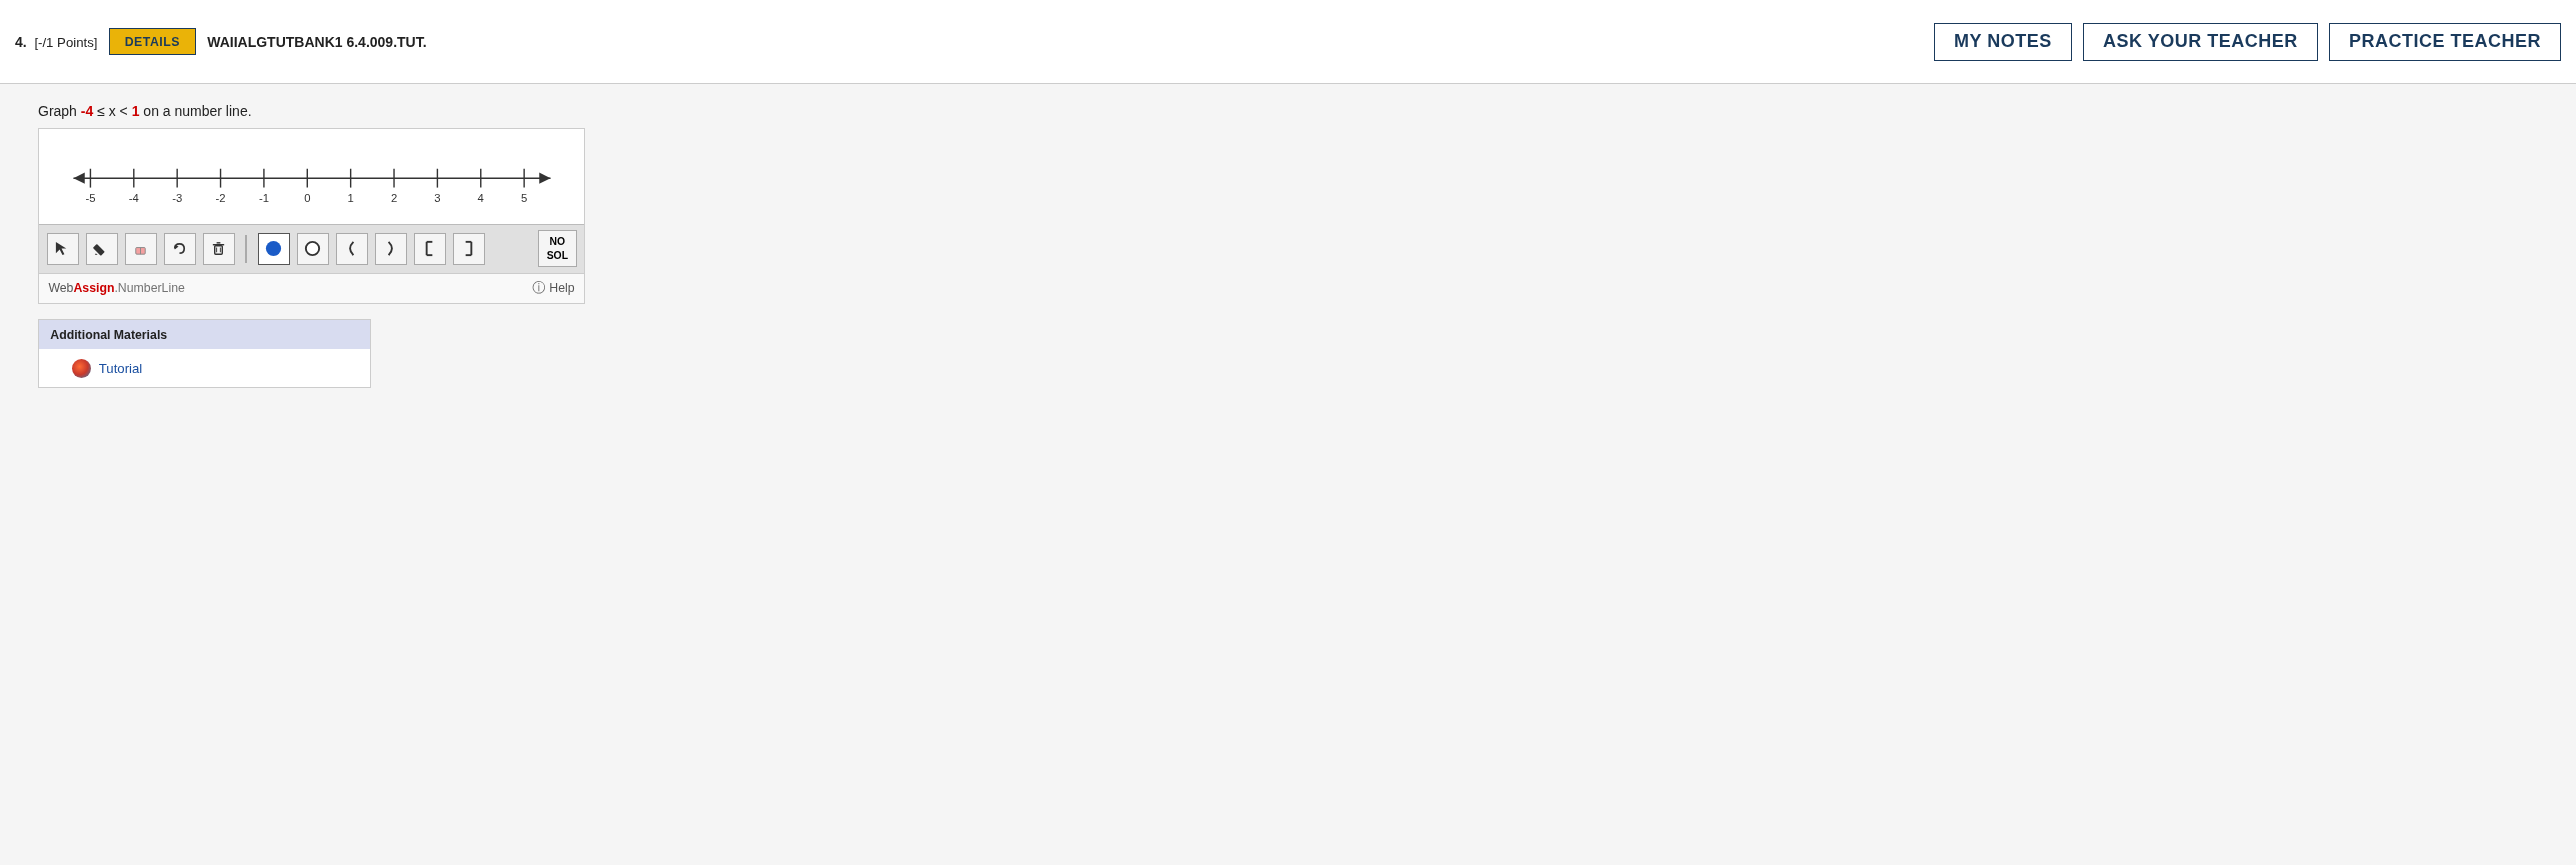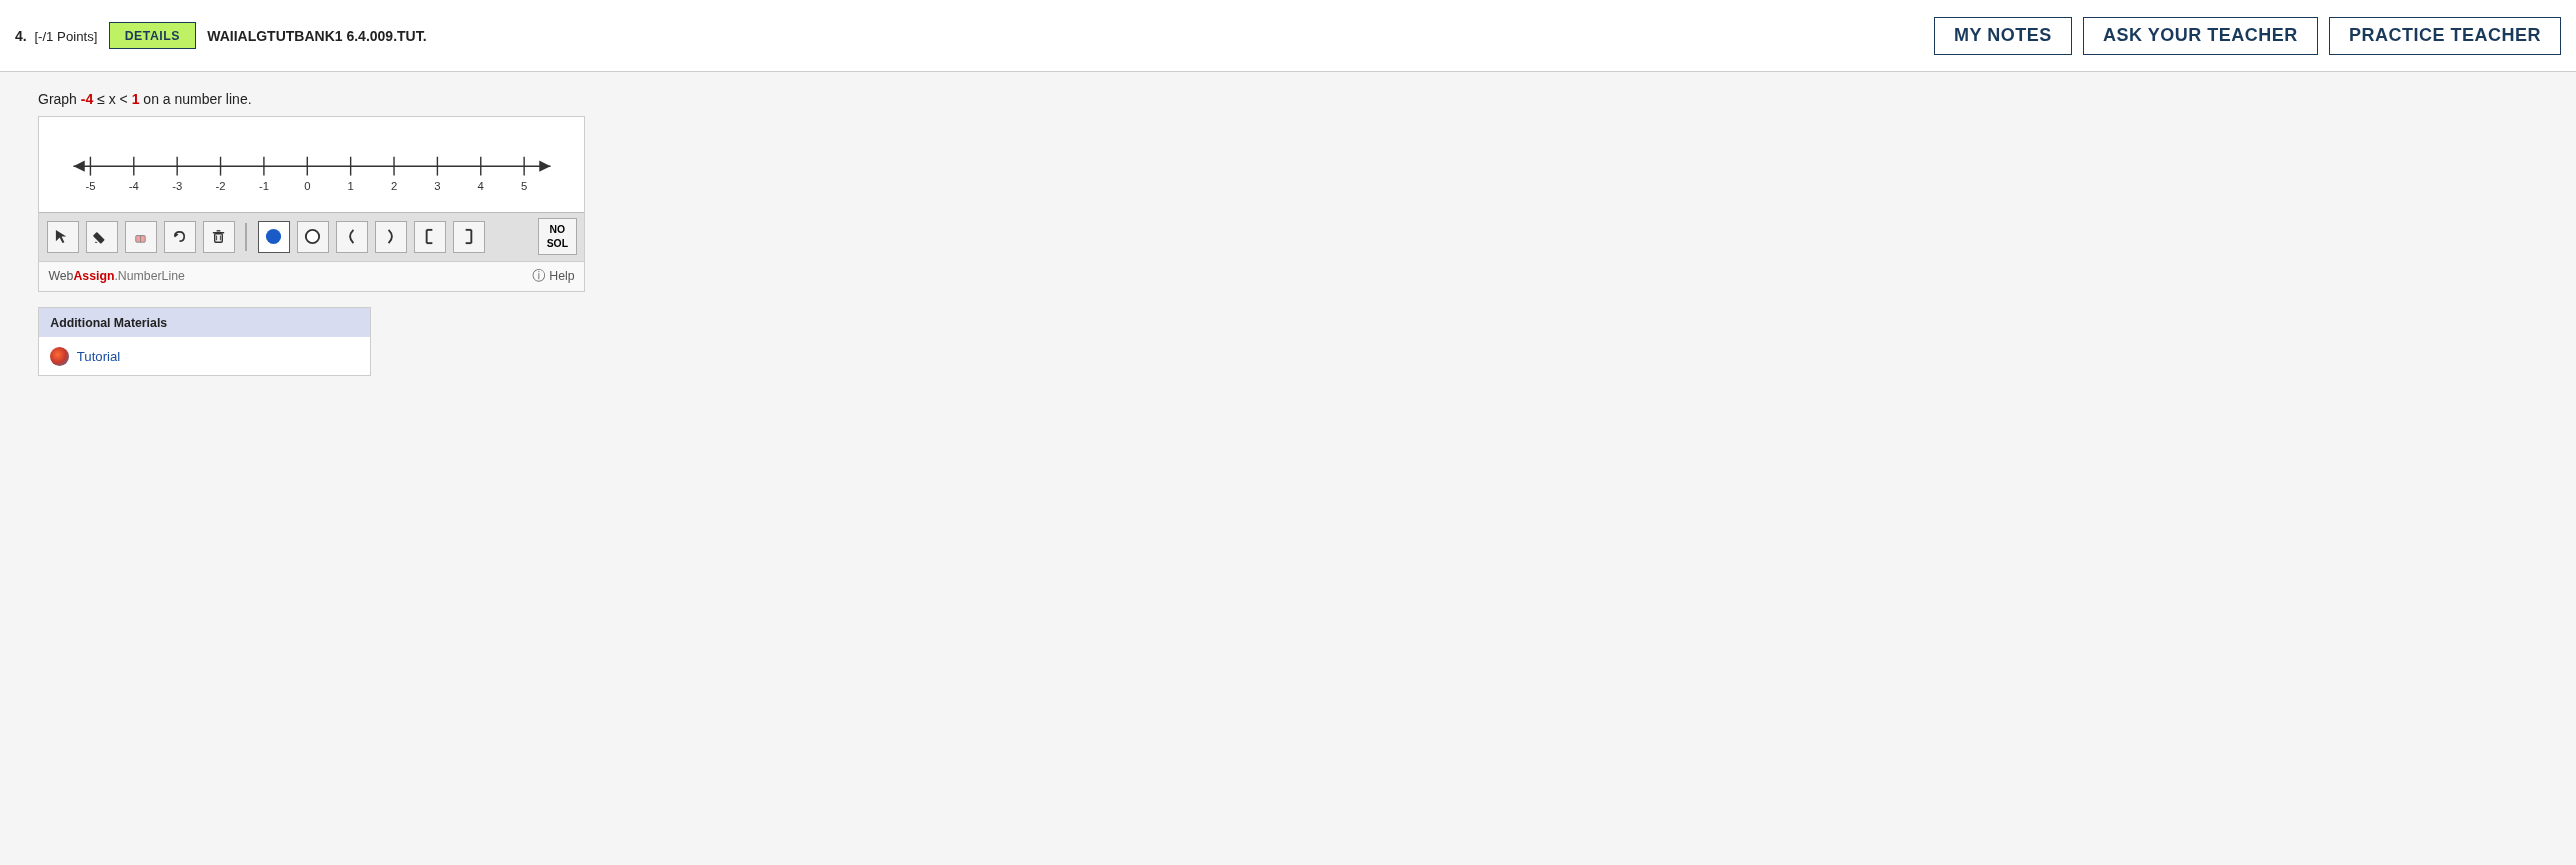--- a/index.html
+++ b/index.html
@@ -8,31 +8,31 @@
       background: #f5f5f5;
       font-size: 13.2px;
       color: #222;
     }
     .header-bar {
       display: flex;
       align-items: center;
       background: #fff;
       border-bottom: 0.9px solid #ccc;
       padding: 0 15px;
-      height: 72px;
+      height: 84px;
       gap: 11.3px;
     }
     .question-num {
       font-weight: bold;
       font-size: 14px;
       white-space: nowrap;
     }
     .details-btn {
       border: 1.9px solid #1a3a5c;
-      background: #bef264;
+      background: #eab308;
       color: #1a3a5c;
       font-weight: bold;
       font-size: 12.3px;
       padding: 5.7px 15px;
       cursor: pointer;
       letter-spacing: 0.5px;
     }
     .problem-id {
       font-weight: bold;
       font-size: 14px;
@@ -159,20 +159,21 @@
       padding: 9.4px 11.3px;
     }
     .tutorial-link {
       display: flex;
       align-items: center;
       gap: 7.5px;
       color: #1a4fa0;
       font-size: 13.2px;
       cursor: pointer;
       text-decoration: none;
+      margin-left: 22px;
     }
     .tutorial-icon {
       width: 19px;
       height: 19px;
       background: radial-gradient(circle at 40% 40%, #ff6b35, #c8392b, #2980b9);
       border-radius: 50%;
       display: inline-block;
     }
   </style>
 </head>

